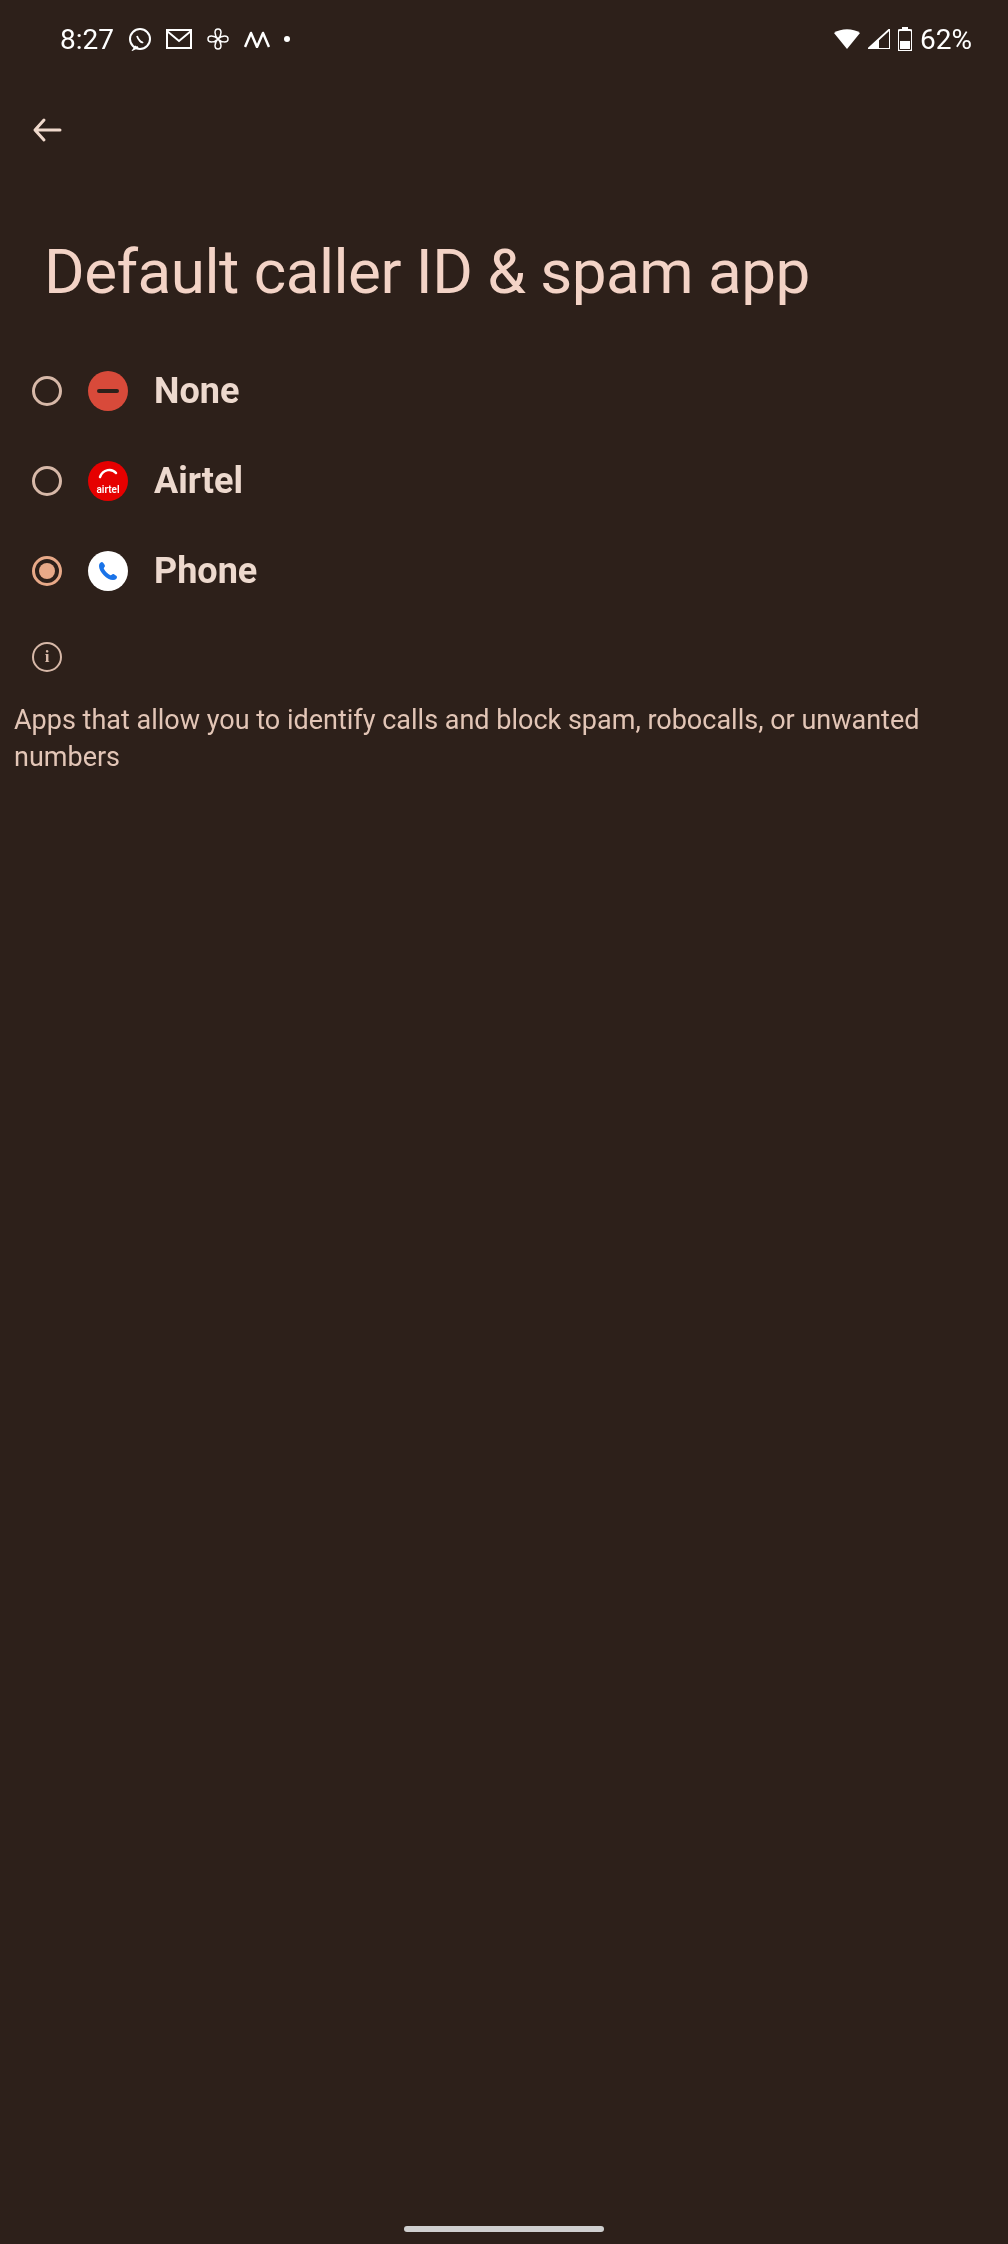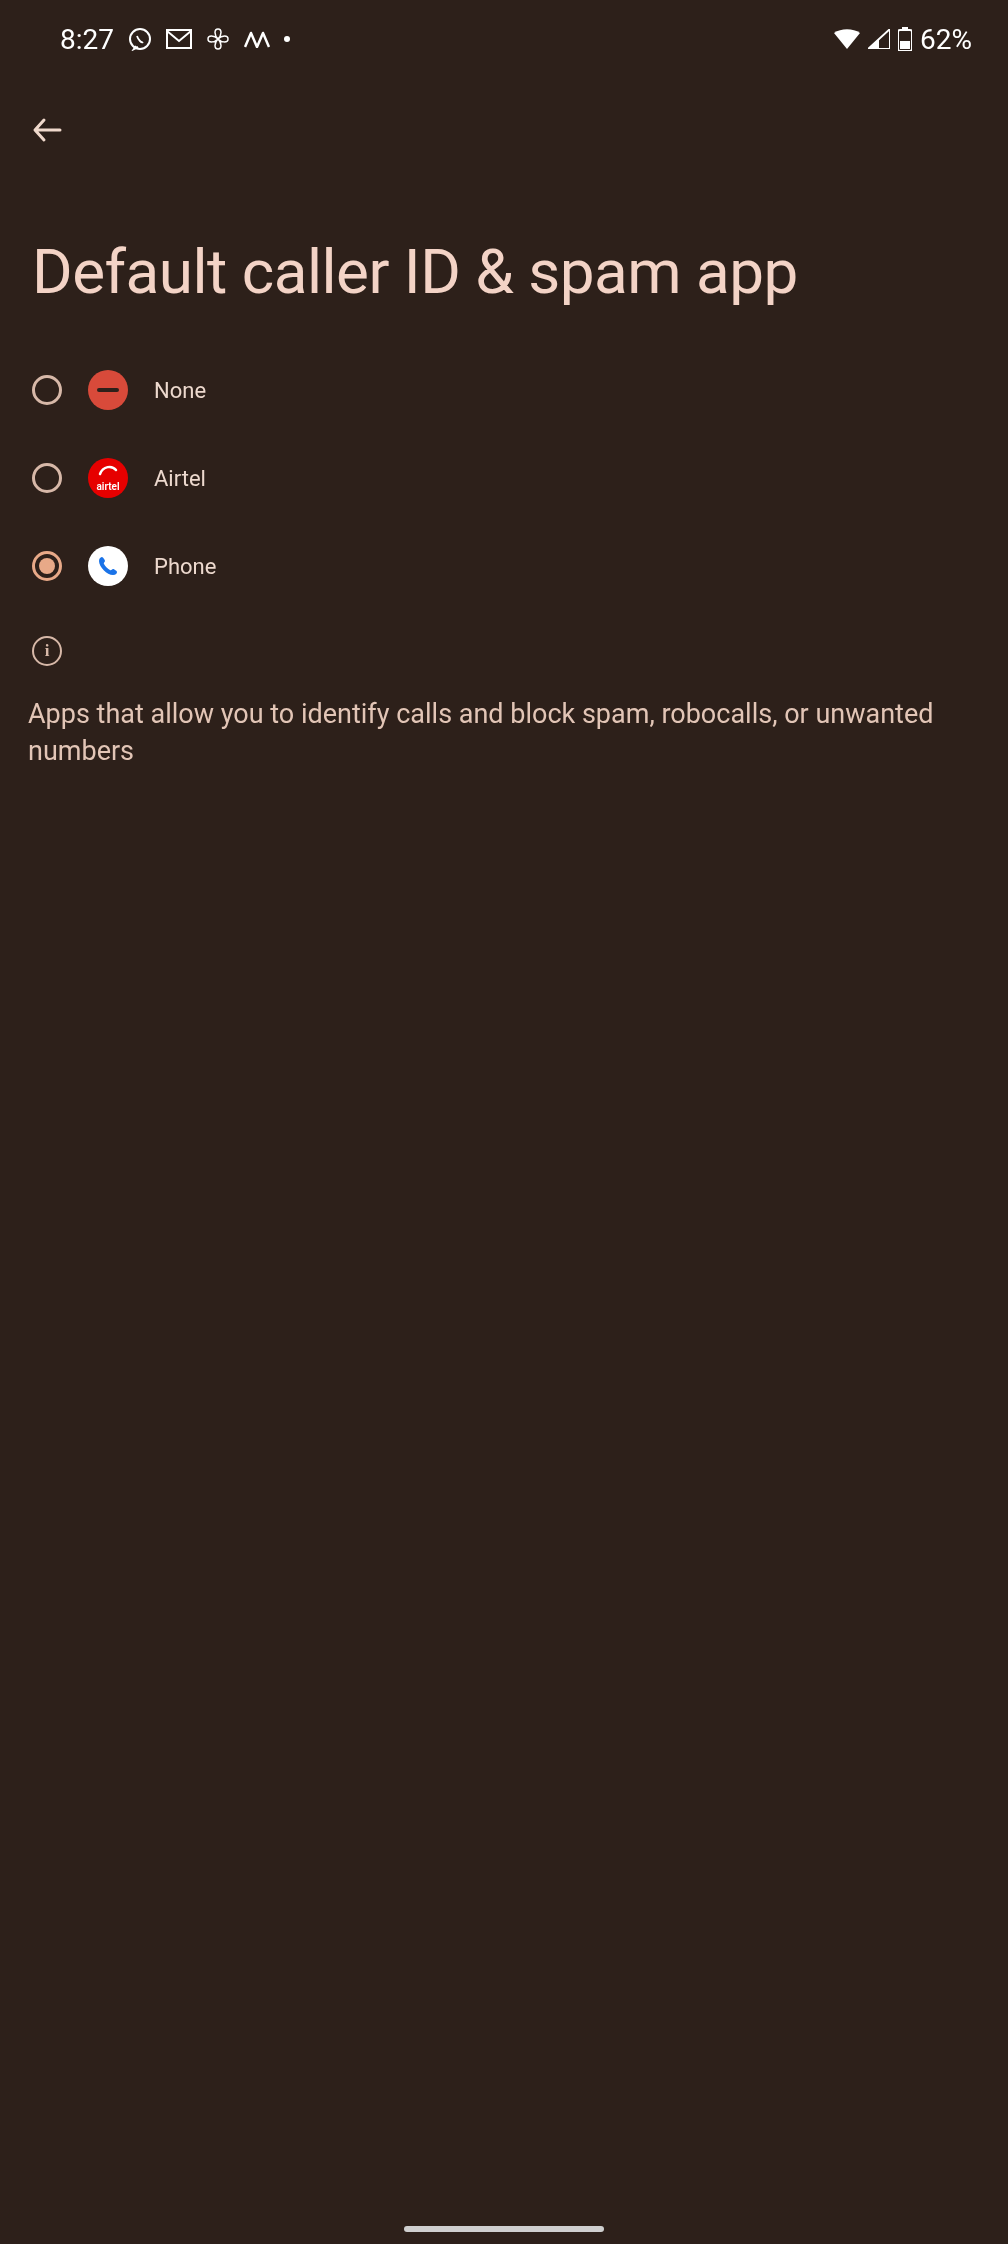--- a/index.html
+++ b/index.html
@@ -47,21 +47,21 @@
       height: 48px;
       display: flex;
       align-items: center;
       justify-content: center;
       cursor: pointer;
     }
     .page-title {
       font-size: 62px;
       font-weight: 400;
       color: #f3d3c6;
-      margin: 84px 32px 40px 32px;
+      margin: 84px 32px 40px 44px;
       line-height: 1.1;
       letter-spacing: -0.5px;
     }
     .option-list {
       margin-top: 30px;
     }
     .option-row {
       display: flex;
       align-items: center;
       padding: 24px 32px;
@@ -111,42 +111,42 @@
       bottom: 6px;
     }
     .airtel-swoosh {
       position: absolute;
       top: 6px;
     }
     .icon-phone {
       background: #ffffff;
     }
     .option-label {
-      font-size: 22px;
-      font-weight: 400;
+      font-size: 36px;
+      font-weight: 700;
       color: #edd9ce;
     }
     .info-row {
       padding: 26px 32px 10px 32px;
     }
     .info-icon {
       width: 30px;
       height: 30px;
       border: 2.5px solid #d7b8a8;
       border-radius: 50%;
       display: flex;
       align-items: center;
       justify-content: center;
       font-size: 17px;
       font-weight: 700;
       color: #d7b8a8;
       font-family: serif;
     }
     .description {
-      padding: 20px 28px;
+      padding: 20px 14px;
       font-size: 27px;
       line-height: 1.35;
       color: #e2c5b6;
     }
     .home-indicator {
       position: absolute;
       bottom: 12px;
       left: 50%;
       transform: translateX(-50%);
       width: 200px;

